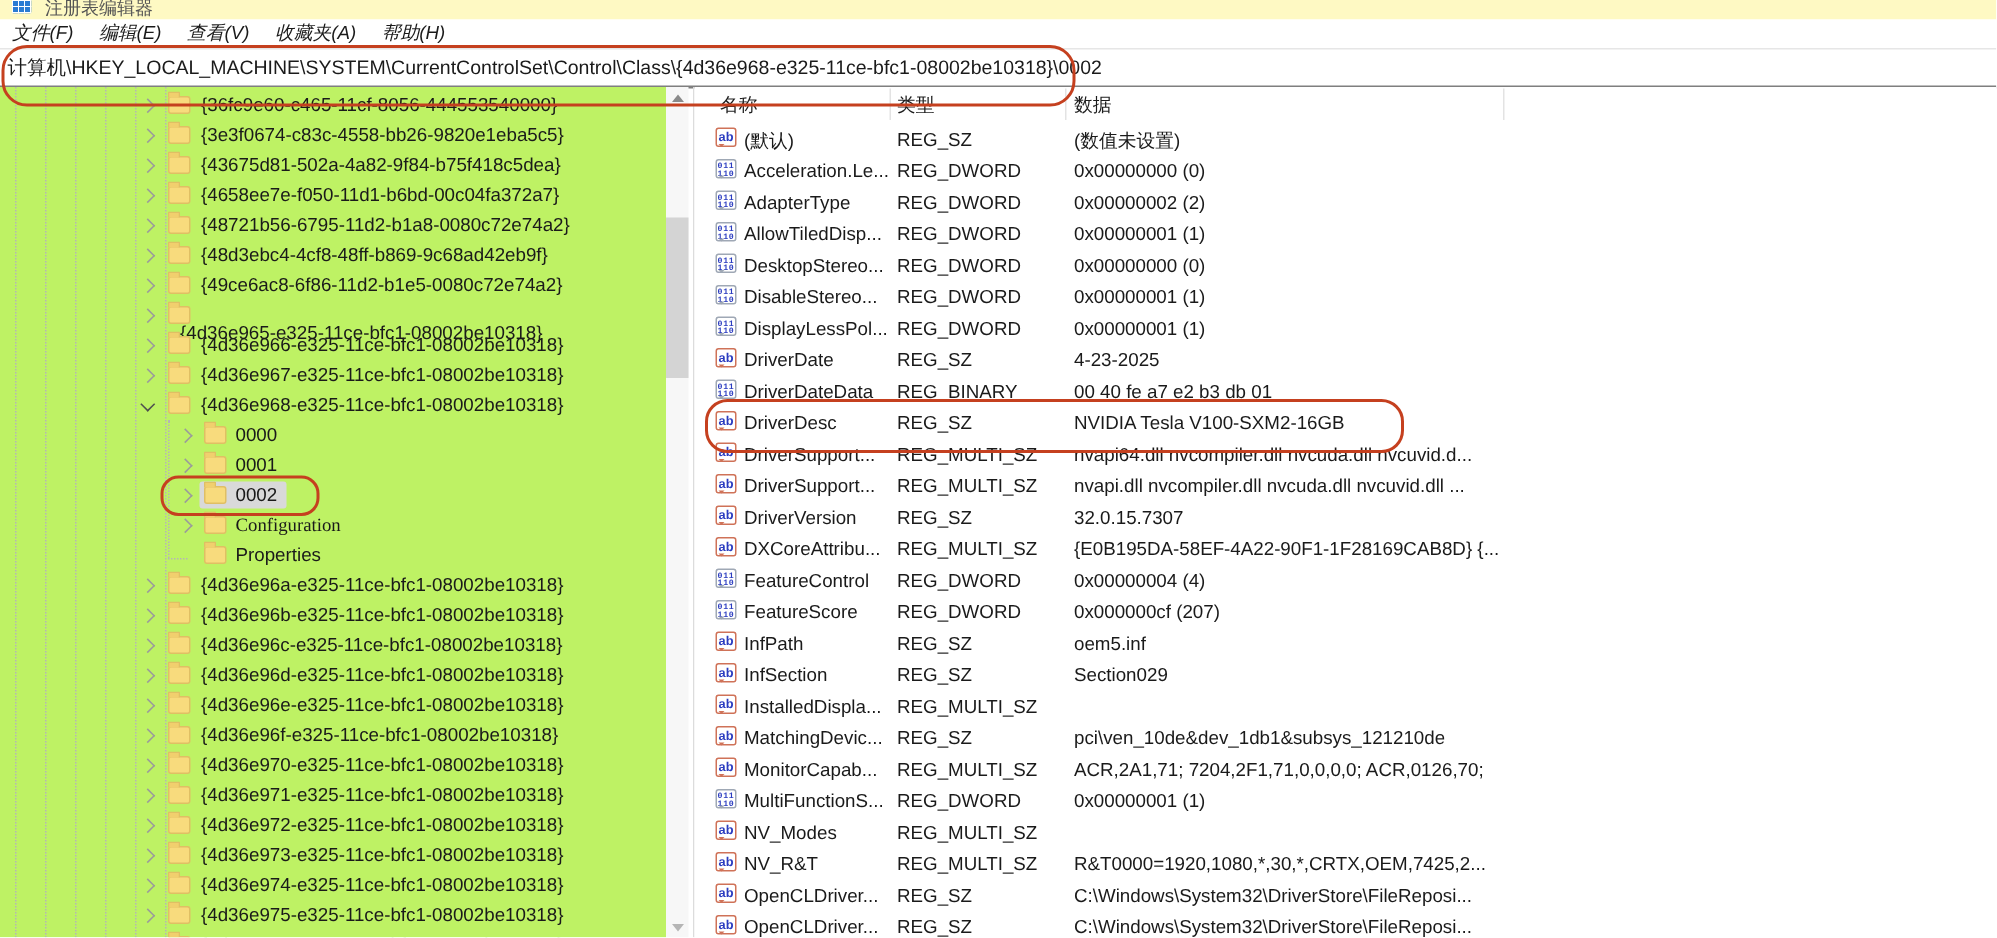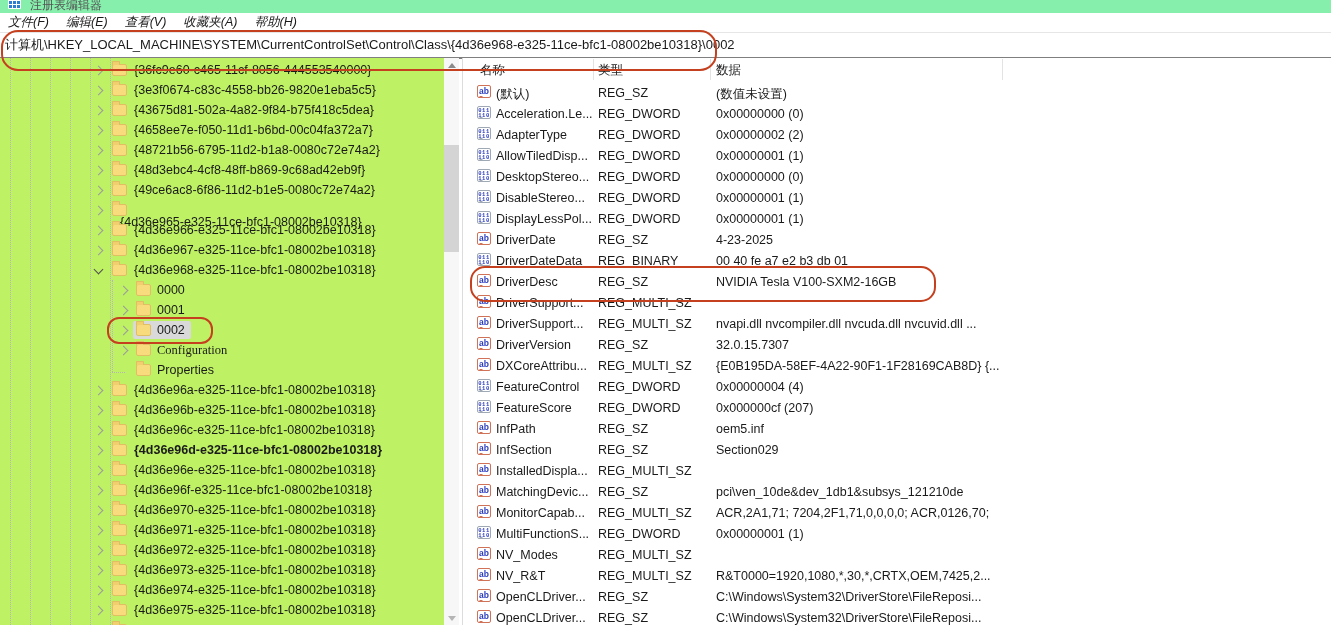--- a/index.html
+++ b/index.html
@@ -1,20 +1,20 @@
 <!DOCTYPE html>
 <html style="--anno: #c5401f;"><head>
 <meta charset="utf-8">
 <style>
   html,body { margin:0; padding:0; background:#fff; }
   .screen { position:relative; width:1331px; height:625px; overflow:hidden; background:#fff;
             font-family:"Liberation Sans","DejaVu Sans",sans-serif; color:#1a1a1a; }
 
   
-  .titlebar { position:absolute; top:0; left:0; right:0; height:13px; overflow:hidden; background:#86efac; }
+  .titlebar { position:absolute; top:0; left:0; right:0; height:13px; overflow:hidden; background:#fef9c3; }
   .titleicon { position:absolute; left:8px; top:-4px; width:13px; height:13px;
                background-color:#2b7cd3;
                background-image:linear-gradient(#fff 1px, transparent 1px),
                                 linear-gradient(90deg,#fff 1px, transparent 1px);
                background-size:4px 4px; border-radius:1px; }
   .titletext { position:absolute; left:30px; top:-3px; font-size:12px; color:#555; white-space:nowrap; }
 
   
   .menubar { position:absolute; top:13px; left:0; right:0; height:19px; display:flex; align-items:center;
              padding-left:8px; font-size:12.5px; color:#1a1a1a; background:#fff; }
@@ -197,21 +197,21 @@
         <div class="trow" style="top: 342px;">
           <span class="chev" style="left: 95px;"></span>
           <span class="folder" style="left: 112px;"></span>
           <span class="tlabel" style="left: 131px;">{4d36e96b-e325-11ce-bfc1-08002be10318}</span>
         </div>
         <div class="trow" style="top: 362px;">
           <span class="chev" style="left: 95px;"></span>
           <span class="folder" style="left: 112px;"></span>
           <span class="tlabel" style="left: 131px;">{4d36e96c-e325-11ce-bfc1-08002be10318}</span>
         </div>
-        <div class="trow" style="top: 382px; font-weight: bold;">
+        <div class="trow" style="top: 382px;">
           <span class="chev" style="left: 95px;"></span>
           <span class="folder" style="left: 112px;"></span>
           <span class="tlabel" style="left: 131px;">{4d36e96d-e325-11ce-bfc1-08002be10318}</span>
         </div>
         <div class="trow" style="top: 402px;">
           <span class="chev" style="left: 95px;"></span>
           <span class="folder" style="left: 112px;"></span>
           <span class="tlabel" style="left: 131px;">{4d36e96e-e325-11ce-bfc1-08002be10318}</span>
         </div>
         <div class="trow" style="top: 422px;">
@@ -352,20 +352,21 @@
         <div class="vrow" style="top: 213px;">
           <span class="vicon string">ab</span>
           <span class="vname">DriverDesc</span>
           <span class="vtype">REG_SZ</span>
           <span class="vdata">NVIDIA Tesla V100-SXM2-16GB</span>
         </div>
         <div class="vrow" style="top: 234px;">
           <span class="vicon string">ab</span>
           <span class="vname">DriverSupport...</span>
           <span class="vtype">REG_MULTI_SZ</span>
+          <span class="vdata">nvapi64.dll nvcompiler.dll nvcuda.dll nvcuvid.d...</span>
         </div>
         <div class="vrow" style="top: 255px;">
           <span class="vicon string">ab</span>
           <span class="vname">DriverSupport...</span>
           <span class="vtype">REG_MULTI_SZ</span>
           <span class="vdata">nvapi.dll nvcompiler.dll nvcuda.dll nvcuvid.dll ...</span>
         </div>
         <div class="vrow" style="top: 276px;">
           <span class="vicon string">ab</span>
           <span class="vname">DriverVersion</span>

